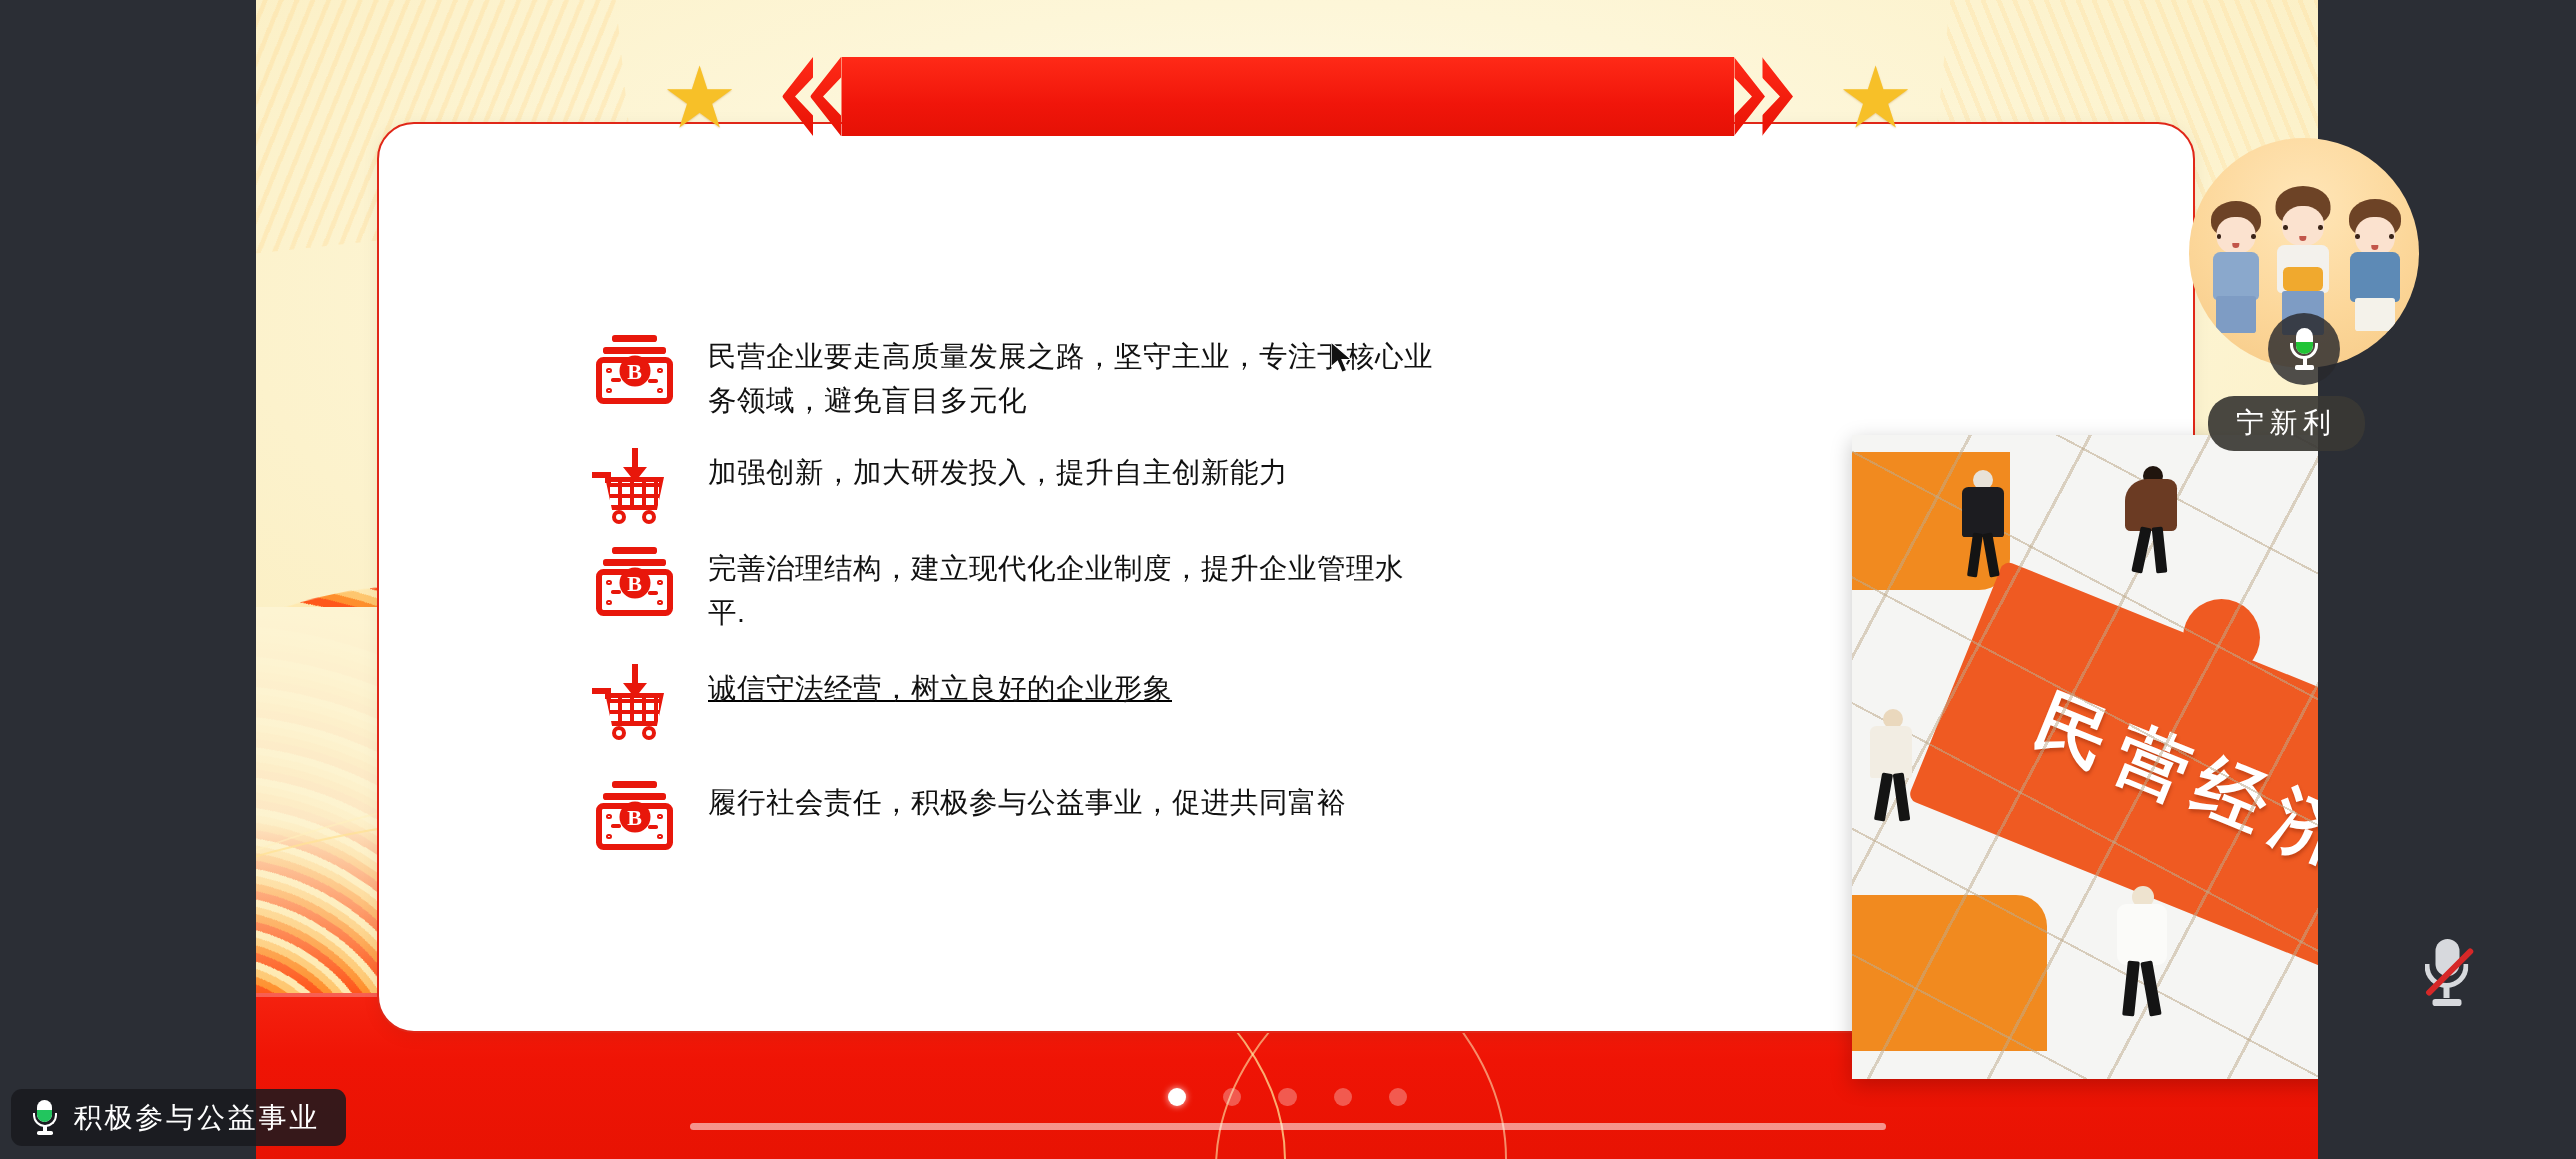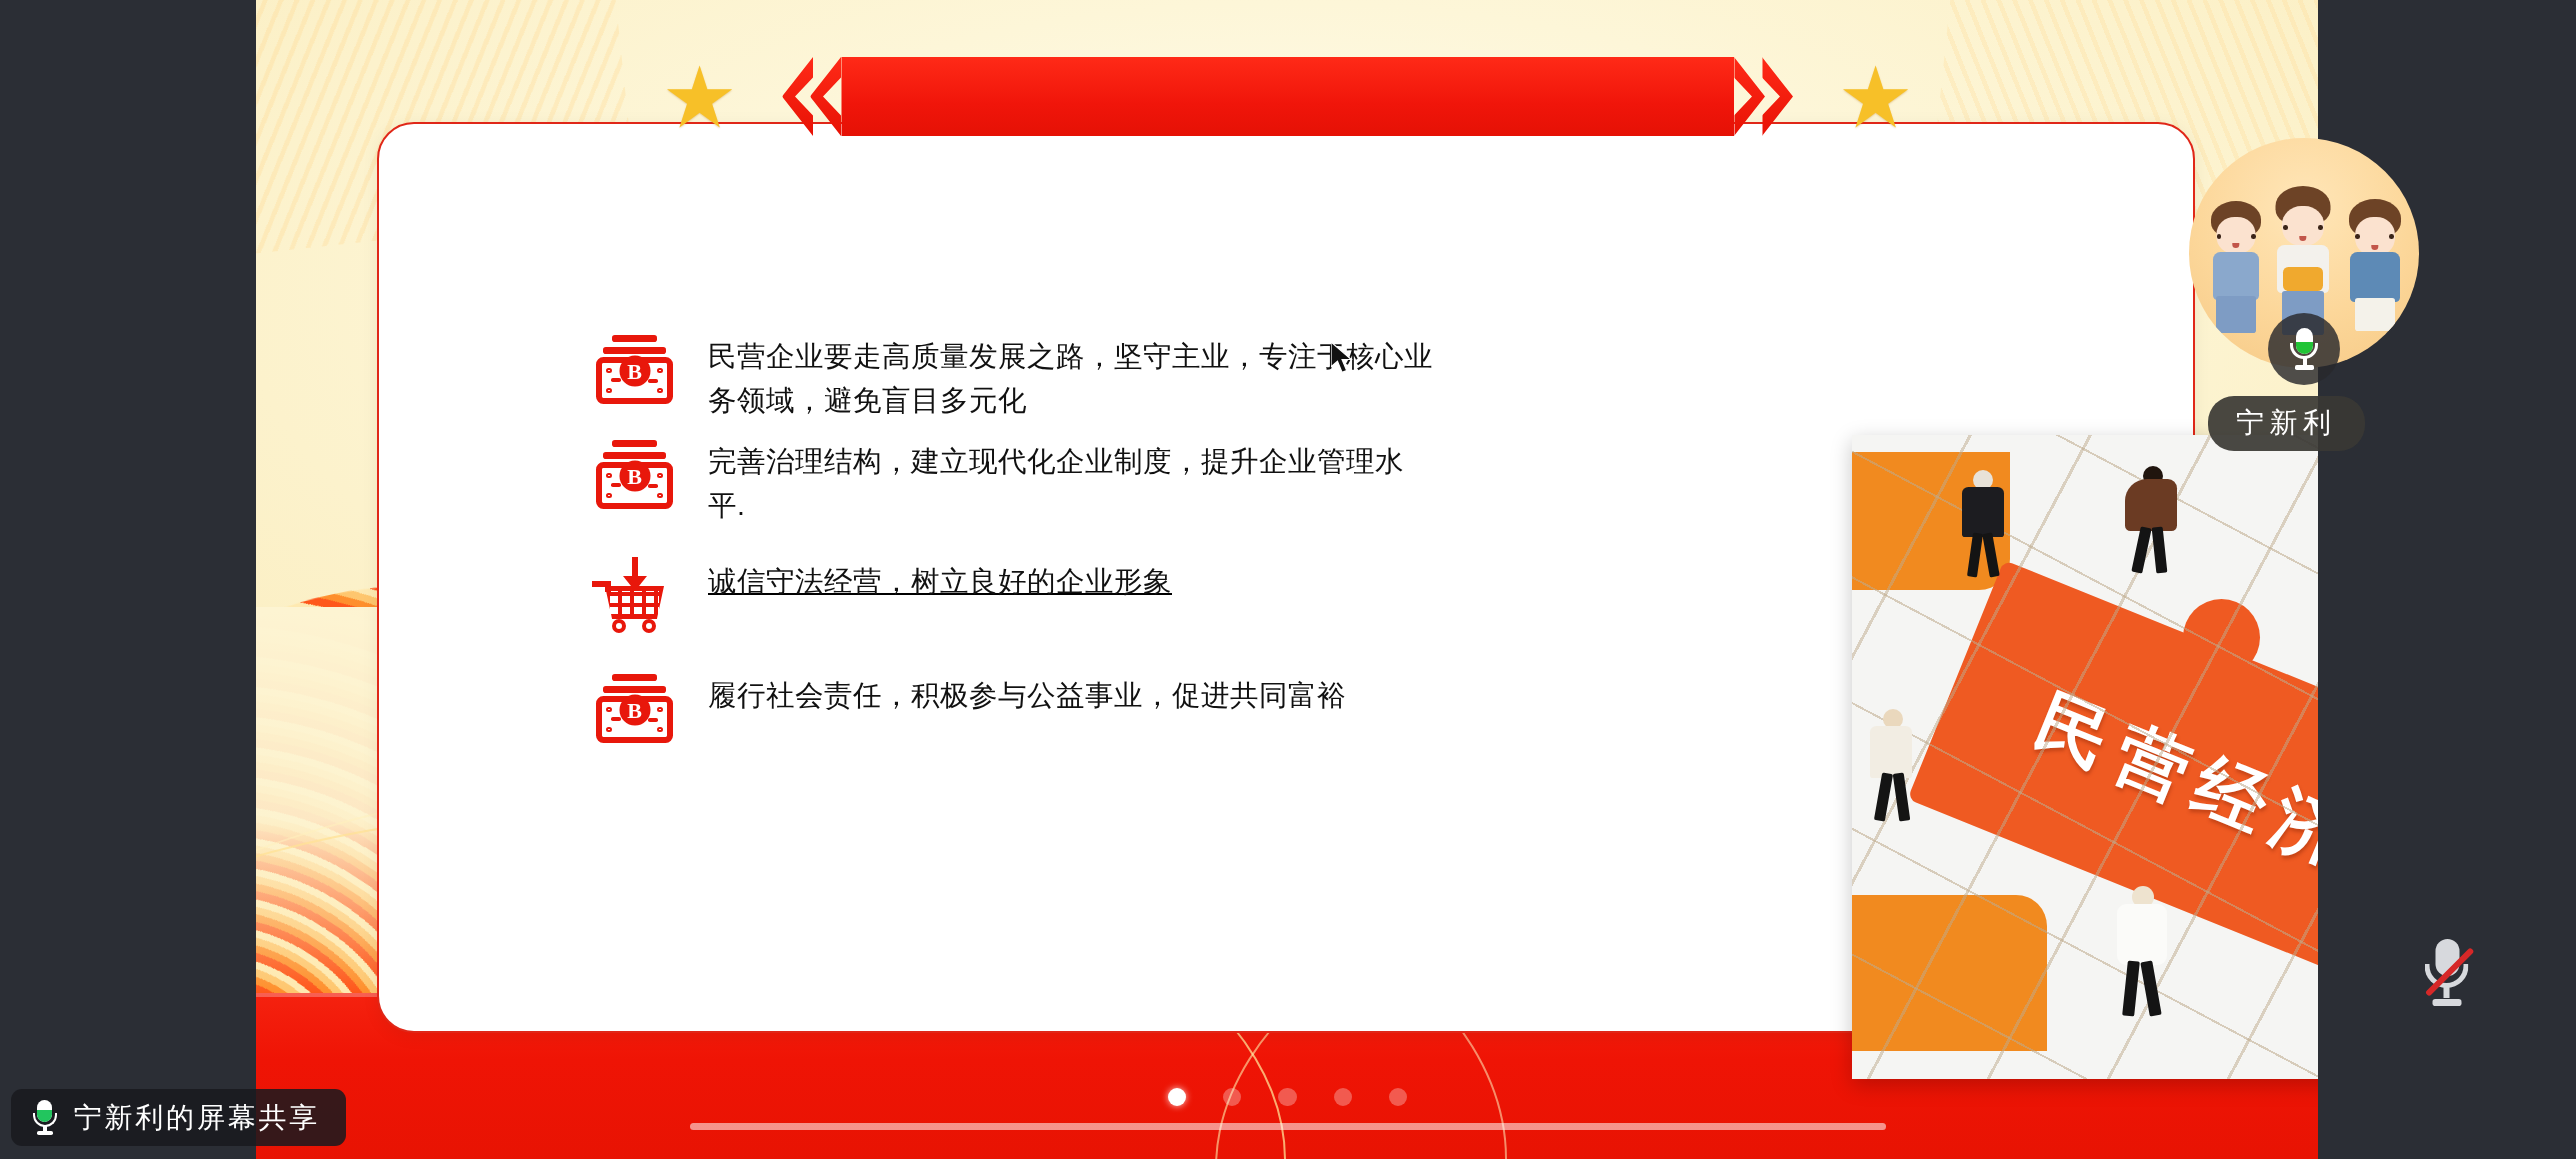--- a/index.html
+++ b/index.html
@@ -422,20 +422,34 @@
                   <div class="corner c4"></div>
                 <div class="dash d1"></div>
                   <div class="dash d2"></div>
               </div>
               <div class="btc">B</div>
             </div>
           </div>
           <div class="btext">民营企业要走高质量发展之路，坚守主业，专注于核心业务领域，避免盲目多元化</div>
         </div>
 
+        <div class="bullet b1">
+          <div class="icon">
+            <div class="ico-cart">
+              <div class="arrow-stem"></div>
+                <div class="arrow-head"></div>
+              <div class="handle"></div>
+                <div class="handle2"></div>
+              <div class="basket"></div>
+              <div class="wheel w1"></div>
+                <div class="wheel w2"></div>
+            </div>
+          </div>
+          <div class="btext">加强创新，加大研发投入，提升自主创新能力</div>
+        </div>
 
         <div class="bullet b2">
           <div class="icon">
             <div class="ico-money">
               <div class="bar bar1"></div>
                 <div class="bar bar2"></div>
               <div class="note">
                 <div class="corner c1"></div>
                   <div class="corner c2"></div>
                 <div class="corner c3"></div>
@@ -563,21 +577,21 @@
 
   <div class="sharebar">
     <div class="mic-mini">
       <div class="cap">
           <i></i>
         </div>
       <div class="arc"></div>
       <div class="stem"></div>
       <div class="base"></div>
     </div>
-    <div class="label">宁新利的屏幕共享</div>
+    <div class="label">积极参与公益事业</div>
   </div>
 
   <div class="rail">
 
     <div class="tile">
       <div class="avatar">
         <div class="kid" style="left:16.6px;width:61px;height:156px;">
           <div class="hair" style="top:3.7px;width:50px;height:37px;"></div>
           <div class="face" style="top:20px;width:39px;height:37px;"></div>
           <div class="eye" style="left:11px;top:37px;"></div>

